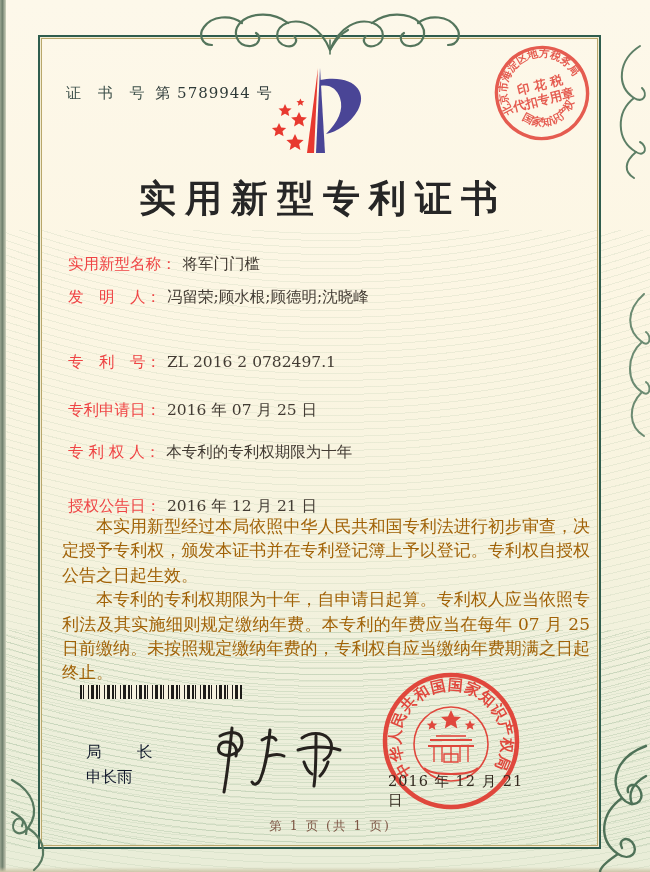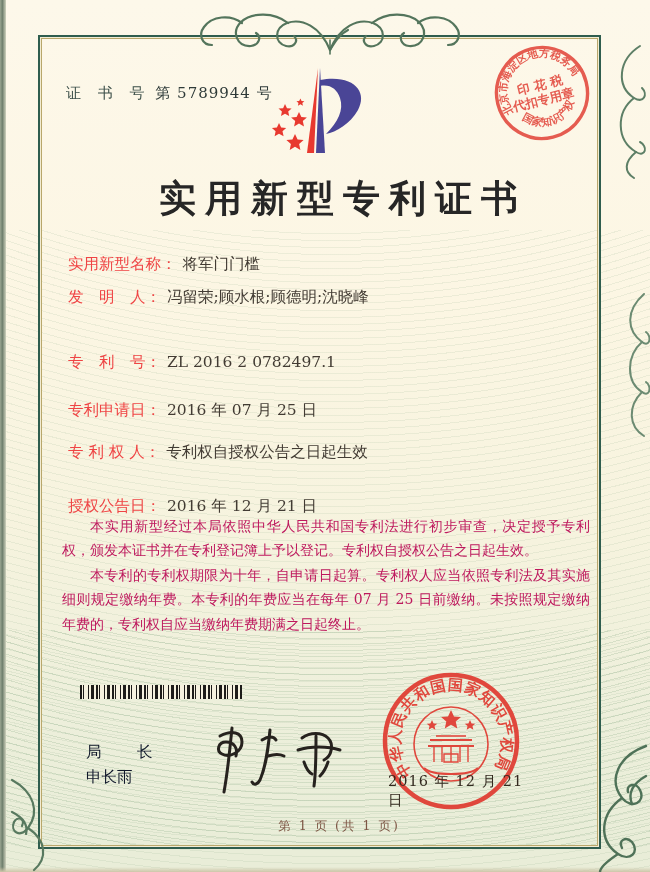--- a/index.html
+++ b/index.html
@@ -20,33 +20,33 @@
        background:linear-gradient(180deg,rgba(0,0,0,0),#cdc6a9);}
   
   .frame{position:absolute;left:38px;top:35px;width:559px;height:810px;
        border:2px solid #2f5d4e;box-shadow:inset 0 0 0 1px #f2ecd2, inset 0 0 0 2px #b9a76b;}
   .ornament{position:absolute;pointer-events:none;}
   
   .certno{position:absolute;left:66px;top:84px;font-size:15px;color:#3c4f49;}
   .certno .lbl{letter-spacing:6px;}
   .certno .num{color:#2e3a38;letter-spacing:1px;}
   .title{position:absolute;left:38px;top:174px;width:570px;text-align:center;
-       font-size:37px;font-weight:700;color:#262626;letter-spacing:9px;margin-left:20px;}
+       font-size:37px;font-weight:700;color:#262626;letter-spacing:9px;}
   .field{position:absolute;left:68px;font-size:15.5px;color:#35322e;white-space:nowrap;}
   .field .flabel{color:#ef4444;}
   .field .fvalue{margin-left:6px;color:#423b33;}
-  .bodytext{position:absolute;left:62px;top:514px;width:528px;font-size:14px;
-       line-height:24.4px;color:#be185d;text-align:justify;}
+  .bodytext{position:absolute;left:62px;top:514px;width:528px;font-size:17px;
+       line-height:24.4px;color:#a16207;text-align:justify;}
   .bodytext p{margin:0;text-indent:2em;}
   .barcode{position:absolute;left:80px;top:685px;width:162px;height:14px;background:
      repeating-linear-gradient(90deg,#1e1c1a 0 2px,#f6f1df 2px 3px,#1e1c1a 3px 4px,
      #f6f1df 4px 8px,#1e1c1a 8px 9px,#f6f1df 9px 11px,#1e1c1a 11px 14px,#f6f1df 14px 16px);}
   .director{position:absolute;left:86px;top:740px;font-size:15.5px;color:#0f172a;line-height:25px;}
   .director .dl{letter-spacing:10px;}
-  .pagefooter{position:absolute;left:54px;top:818px;width:570px;text-align:center;
+  .pagefooter{position:absolute;left:45px;top:818px;width:570px;text-align:center;
        font-size:12.5px;color:#7d5645;letter-spacing:2px;}
   .seal{position:absolute;left:380px;top:670px;width:142px;height:142px;opacity:.92;}
   .sealdate{position:absolute;left:388px;top:772px;width:140px;font-size:14.5px;
        color:#33291f;letter-spacing:1px;z-index:6;}
   .taxstamp{position:absolute;left:493px;top:44px;width:98px;height:98px;opacity:.88;
        transform:rotate(-14deg);}
   .signature{position:absolute;left:198px;top:722px;width:160px;height:74px;}
   .logo{position:absolute;left:262px;top:60px;width:112px;height:102px;}
   svg text{font-family:"DejaVu Serif","Liberation Serif",serif;}
 </style>
@@ -150,21 +150,21 @@
 <div class="field" style="top:287px">
   <span class="flabel">发　明　人：</span><span class="fvalue">冯留荣;顾水根;顾德明;沈晓峰</span>
 </div>
 <div class="field" style="top:352px">
   <span class="flabel">专　利　号：</span><span class="fvalue">ZL 2016 2 0782497.1</span>
 </div>
 <div class="field" style="top:400px">
   <span class="flabel">专利申请日：</span><span class="fvalue">2016 年 07 月 25 日</span>
 </div>
 <div class="field" style="top:442px">
-  <span class="flabel">专 利 权 人：</span><span class="fvalue">专利权自授权公告之日起生效</span>
+  <span class="flabel">专 利 权 人：</span><span class="fvalue">本专利的专利权期限为十年</span>
 </div>
 <div class="field" style="top:496px">
   <span class="flabel">授权公告日：</span><span class="fvalue">2016 年 12 月 21 日</span>
 </div>
 
 <div class="bodytext">
   <p>本实用新型经过本局依照中华人民共和国专利法进行初步审查，决定授予专利权，颁发本证书并在专利登记簿上予以登记。专利权自授权公告之日起生效。</p>
   <p>本专利的专利权期限为十年，自申请日起算。专利权人应当依照专利法及其实施细则规定缴纳年费。本专利的年费应当在每年 07 月 25 日前缴纳。未按照规定缴纳年费的，专利权自应当缴纳年费期满之日起终止。</p>
 </div>
 

